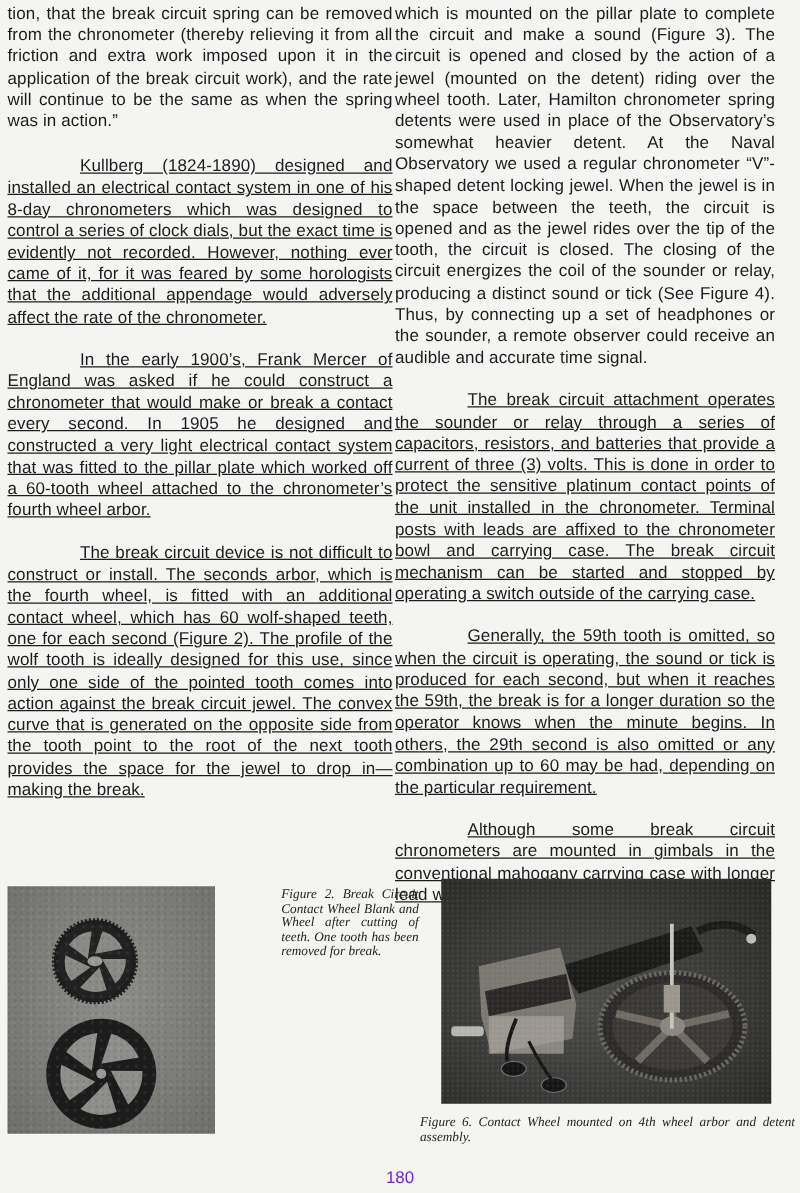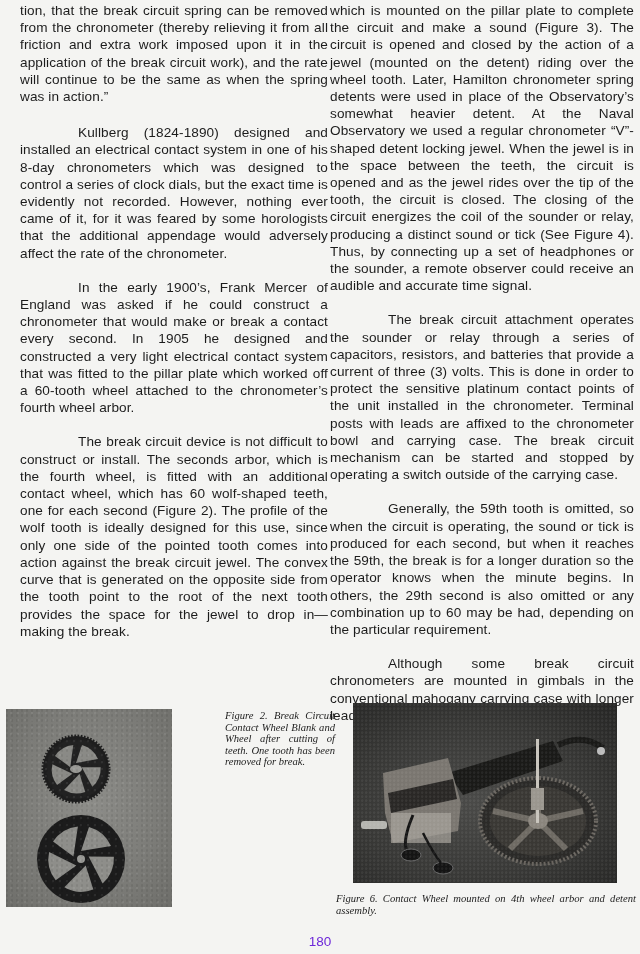--- a/index.html
+++ b/index.html
@@ -10,30 +10,29 @@
     color: #1c1c1c;
     position: relative;
   }
   .col {
     position: absolute;
     top: 2px;
     width: 308px;
     font-size: 13.6px;
     line-height: 17.2px;
     letter-spacing: 0.1px;
-    margin-left: 14px;
   }
   .col-left { left: 6px; }
   .col-right { left: 316px; width: 304px; }
   .para {
     text-align: justify;
     text-align-last: left;
     margin-bottom: 17px;
   }
-  .para.indent { text-indent: 58px; }
+  .para.indent { text-indent: 58px; text-decoration: underline; }
   .para.first { margin-bottom: 19px; }
 
   
   .fig2 {
     position: absolute;
     left: 6px; top: 709px;
     width: 166px; height: 198px;
     background: radial-gradient(ellipse at 50% 45%, #8e8e8a 0%, #7c7c78 60%, #6e6e6a 100%);
     overflow: hidden;
   }

